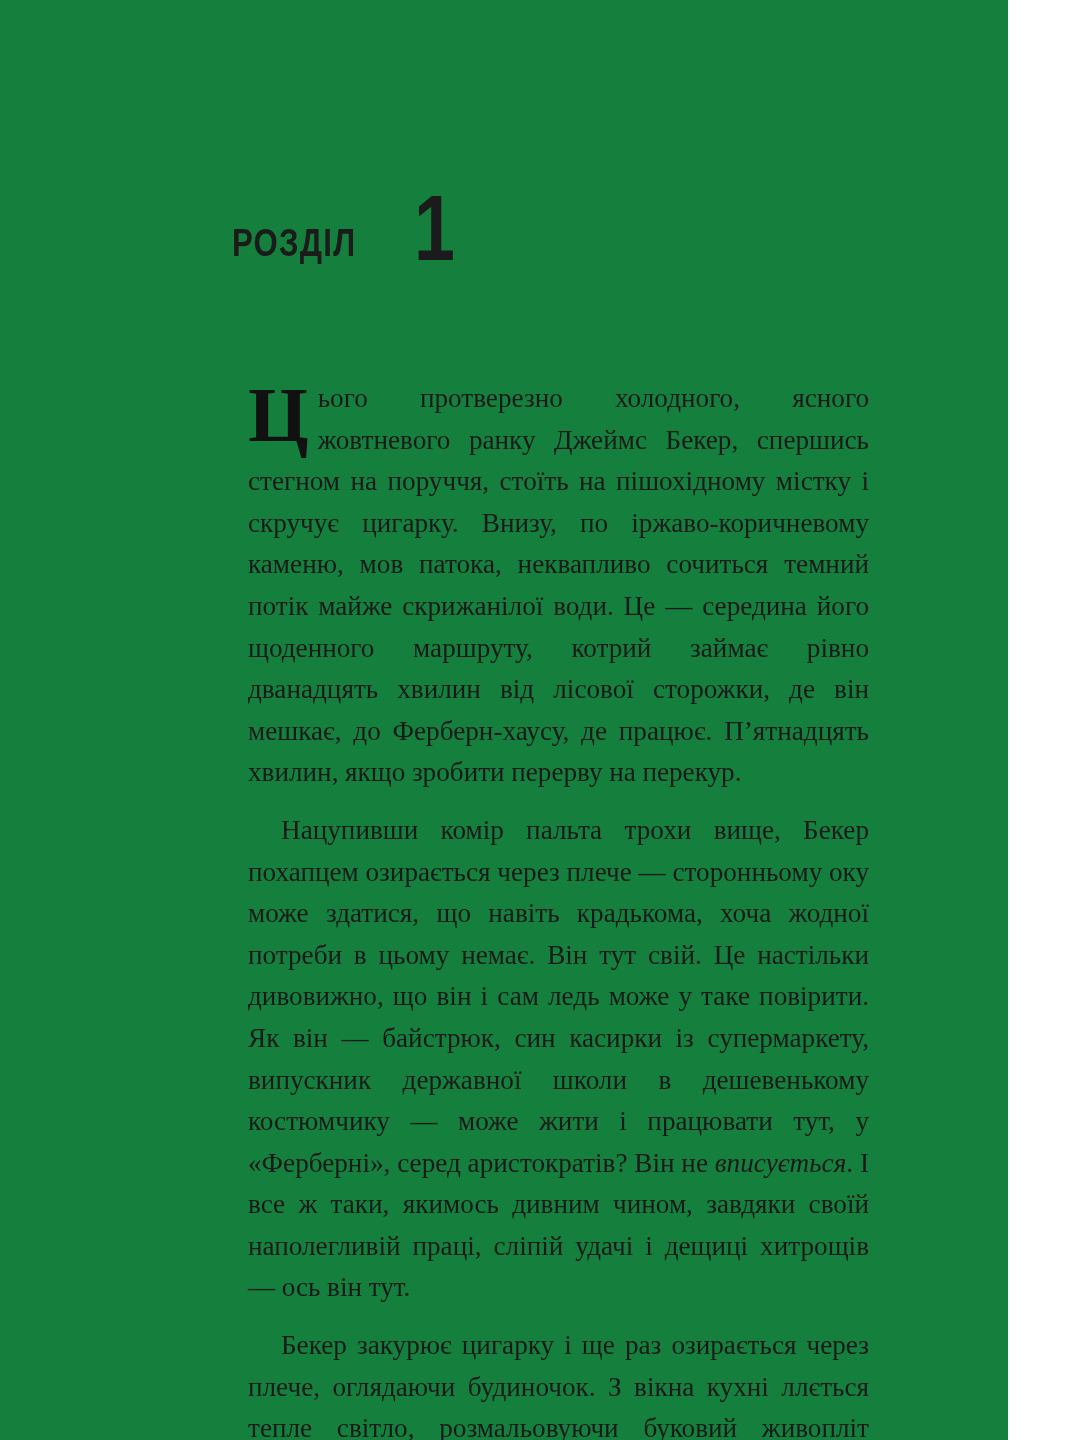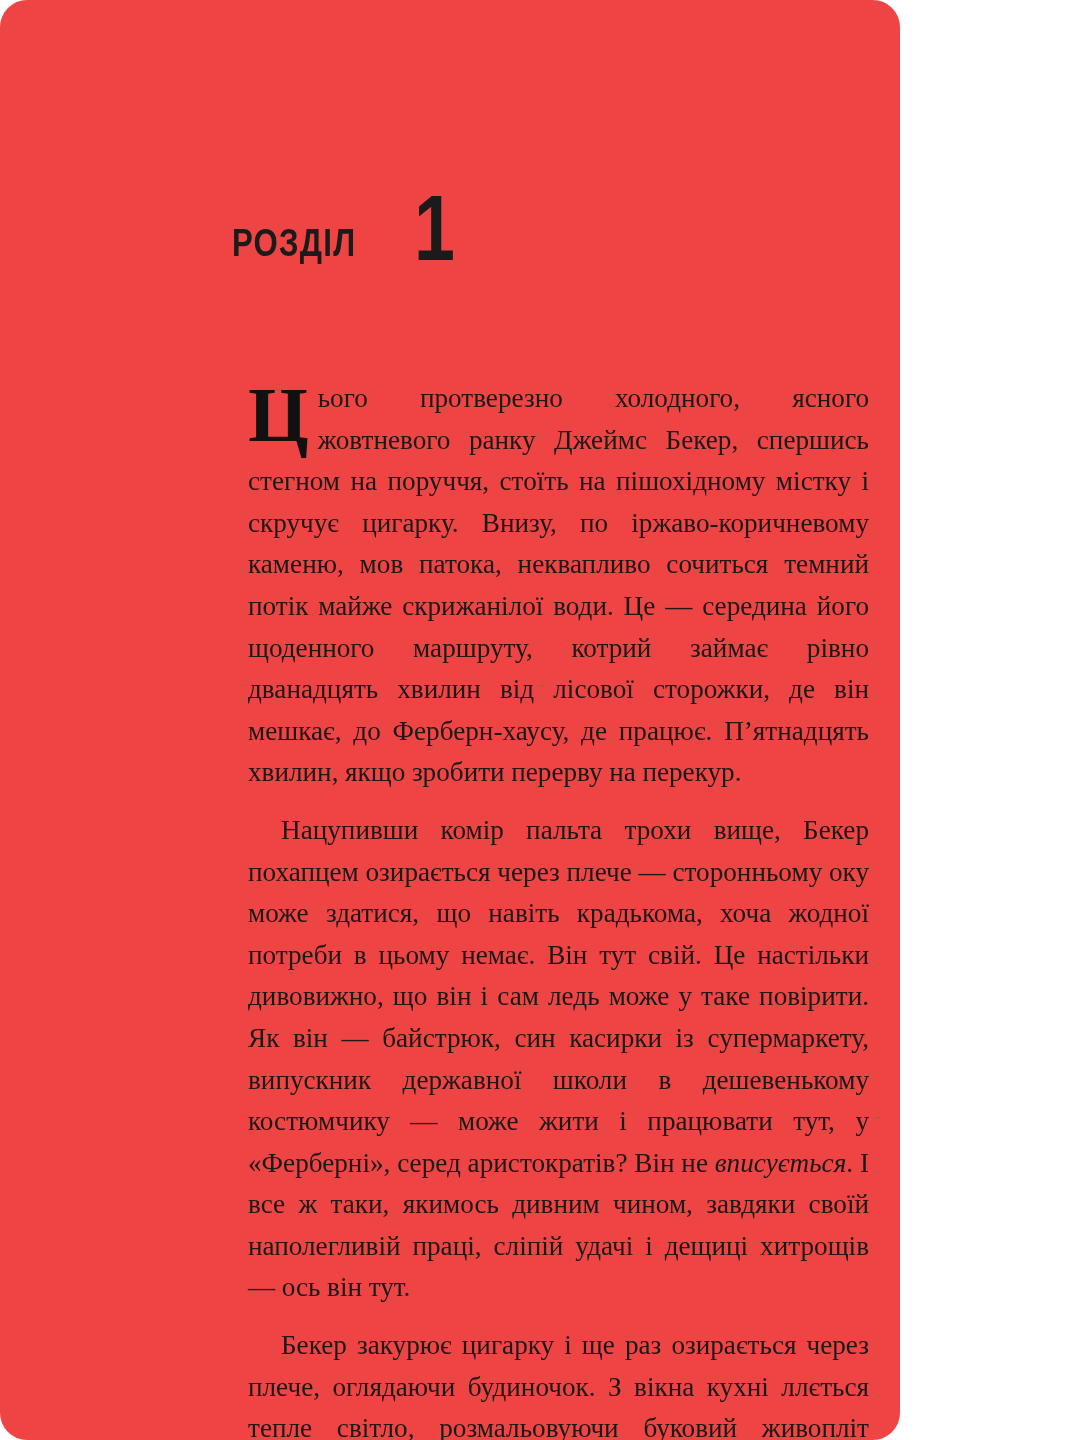--- a/index.html
+++ b/index.html
@@ -11,25 +11,24 @@
     width: 1080px;
     height: 1440px;
     background: #ffffff;
     font-family: "Liberation Serif", "DejaVu Serif", serif;
     color: #1a1a1a;
     overflow: hidden;
   }
 
   .page {
     position: relative;
-    width: 900px;
+    width: 1008px;
     height: 1440px;
-    background: #ef4444;
+    background: #15803d;
     box-sizing: border-box;
-    border-radius: 27px;
   }
 
   
   .chapter-heading {
     position: absolute;
     left: 232px;
     top: 178px;
     display: flex;
     align-items: baseline;
     gap: 30px;

